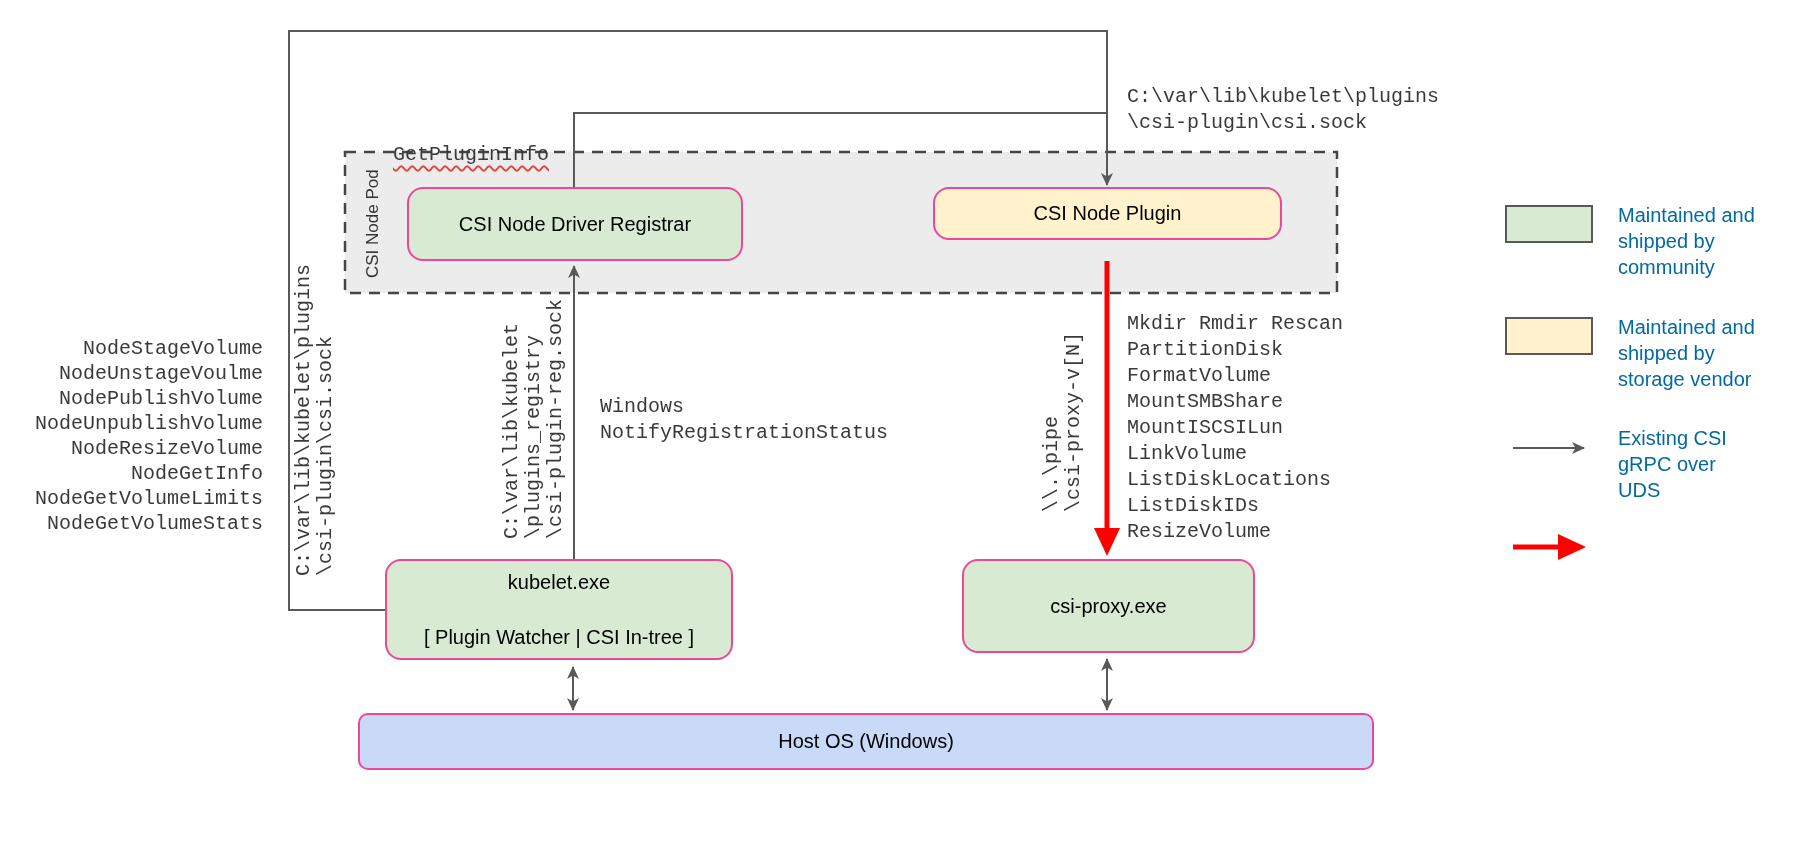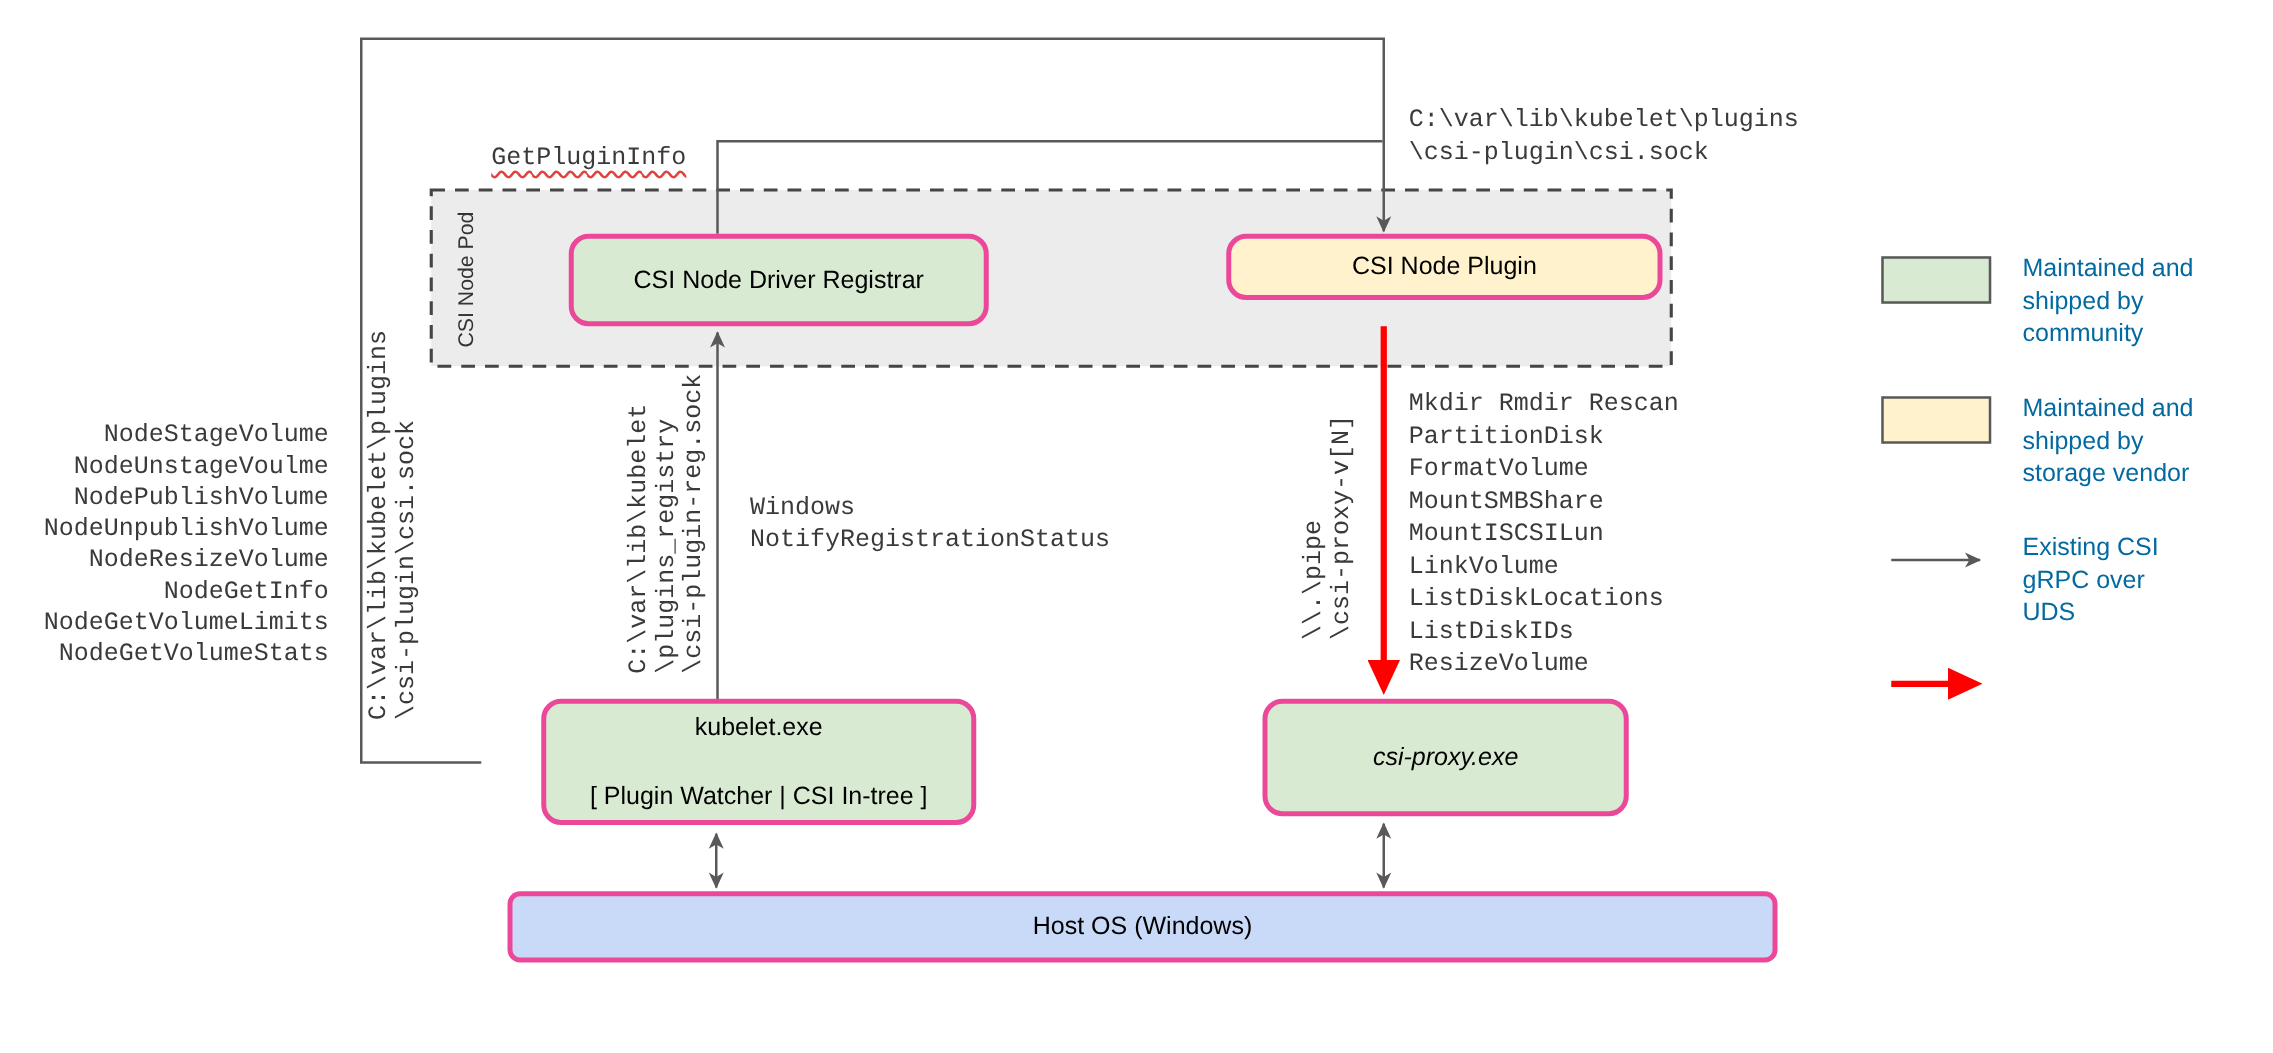--- a/index.html
+++ b/index.html
@@ -13,40 +13,40 @@
   #wires{position:absolute;left:0;top:0;width:1818px;height:842px;}
   .abs{position:absolute;}
   .mono{
     font-family:"Liberation Mono","DejaVu Sans Mono",monospace;
     font-size:20px;color:#3a3a3a;
   }
   .pre{white-space:pre;}
   .pre-line{white-space:pre-line;}
   .node{
     position:absolute;
-    border:4px solid #ec4899;
+    border:2px solid #ec4899;
     border-radius:16px;
     display:flex;align-items:center;justify-content:center;
     text-align:center;
     font-size:20px;color:#000;
     box-sizing:border-box;
     line-height:27px;
-    margin-left:48px;
   }
   .rot{
     transform:rotate(-90deg);
     transform-origin:0 0;
     line-height:22px;
   }
   .squiggle{
     text-decoration-line:underline;
     text-decoration-style:wavy;
     text-decoration-color:#e0433e;
     text-decoration-thickness:2px;
     text-underline-offset:5px;
+    margin-top:28px;
   }
   .legend-swatch{
     position:absolute;
     width:88px;height:38px;
     border:2px solid #595959;
     box-sizing:border-box;
   }
   .legend-text{
     position:absolute;
     font-size:20px;line-height:26px;color:#0369a1;
@@ -93,21 +93,21 @@
 
   <div class="node" style="left:933px;top:187px;width:349px;height:53px;background:#fff2cc;">
     <span>CSI Node Plugin</span>
   </div>
 
   <div class="node" style="left:385px;top:559px;width:348px;height:101px;background:#d9ead3;flex-direction:column;gap:28px;">
     <span>kubelet.exe</span>
     <span>[ Plugin Watcher | CSI In-tree ]</span>
   </div>
 
-  <div class="node" style="left:962px;top:559px;width:293px;height:94px;background:#d9ead3;font-style:italic;">
+  <div class="node" style="left:962px;top:559px;width:293px;height:94px;background:#d9ead3;">
     <span>csi-proxy.exe</span>
   </div>
 
   <div class="node" style="left:358px;top:713px;width:1016px;height:57px;background:#c9daf8;border-radius:10px;">
     <span>Host OS (Windows)</span>
   </div>
 
   <div class="abs mono squiggle" style="left:393px;top:115px;">GetPluginInfo</div>
 
   <div class="abs mono pre" style="left:1127px;top:84px;line-height:26px;">C:\var\lib\kubelet\plugins

